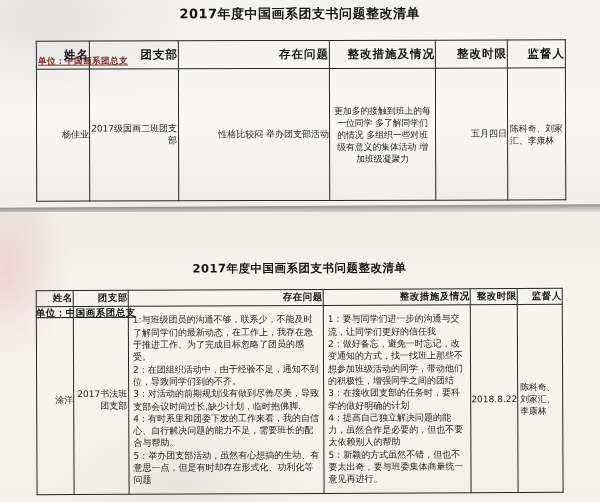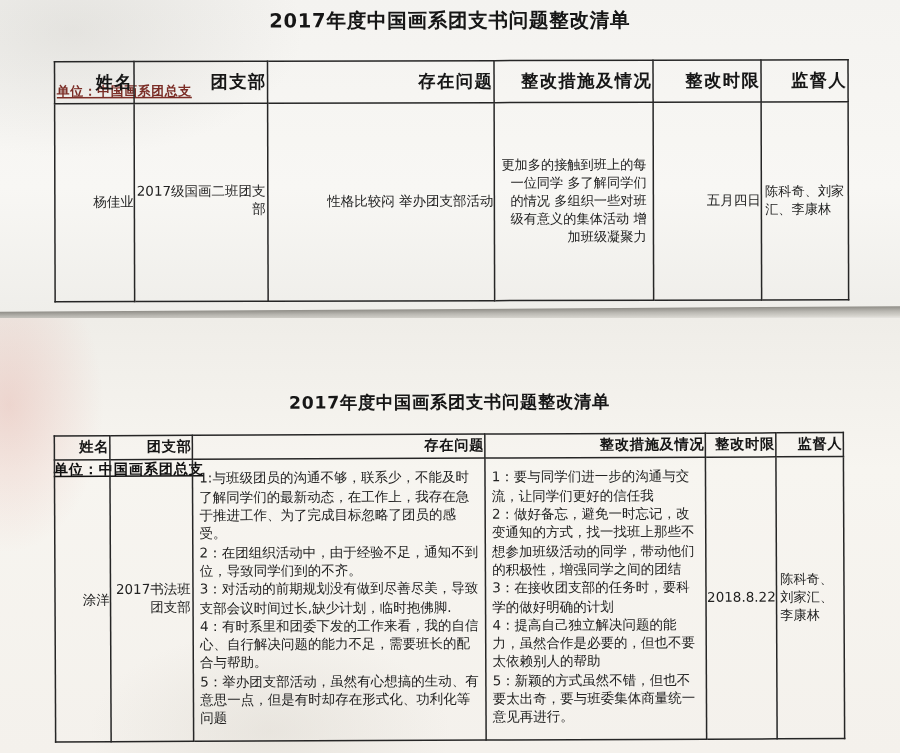--- a/index.html
+++ b/index.html
@@ -55,21 +55,21 @@
     border:1.5px solid #262626;
     text-align:right; vertical-align:middle;
     color:#222; overflow:hidden;
   }
   th { font-weight:bold; color:#161616; }
 
   .table1 { left:36px; top:40px; width:529px; }
   .table1 th { height:28px; font-size:11.5px; letter-spacing:1px; }
   .table1 td { height:132px; font-size:9px; }
   .table1 .measures-cell {
-    text-align:right; padding:2px 4px; line-height:12px; font-size:8.8px;
+    text-align:center; padding:2px 4px; line-height:12px; font-size:8.8px;
   }
   .table1 .supervisor-cell { padding:1px 2px; font-size:8.8px; line-height:12px; text-align:left;}
 
   .table2 { left:36px; top:77px; width:526px; } 
   .table2 th { height:16px; font-size:9.5px; letter-spacing:.5px; }
   .table2 td { height:188px; font-size:9px; }
   .pre-cell {
     text-align:left; vertical-align:middle;
     white-space:pre-wrap; word-break:break-all;
     padding:2px 4px; line-height:12.3px; font-size:8.8px;

